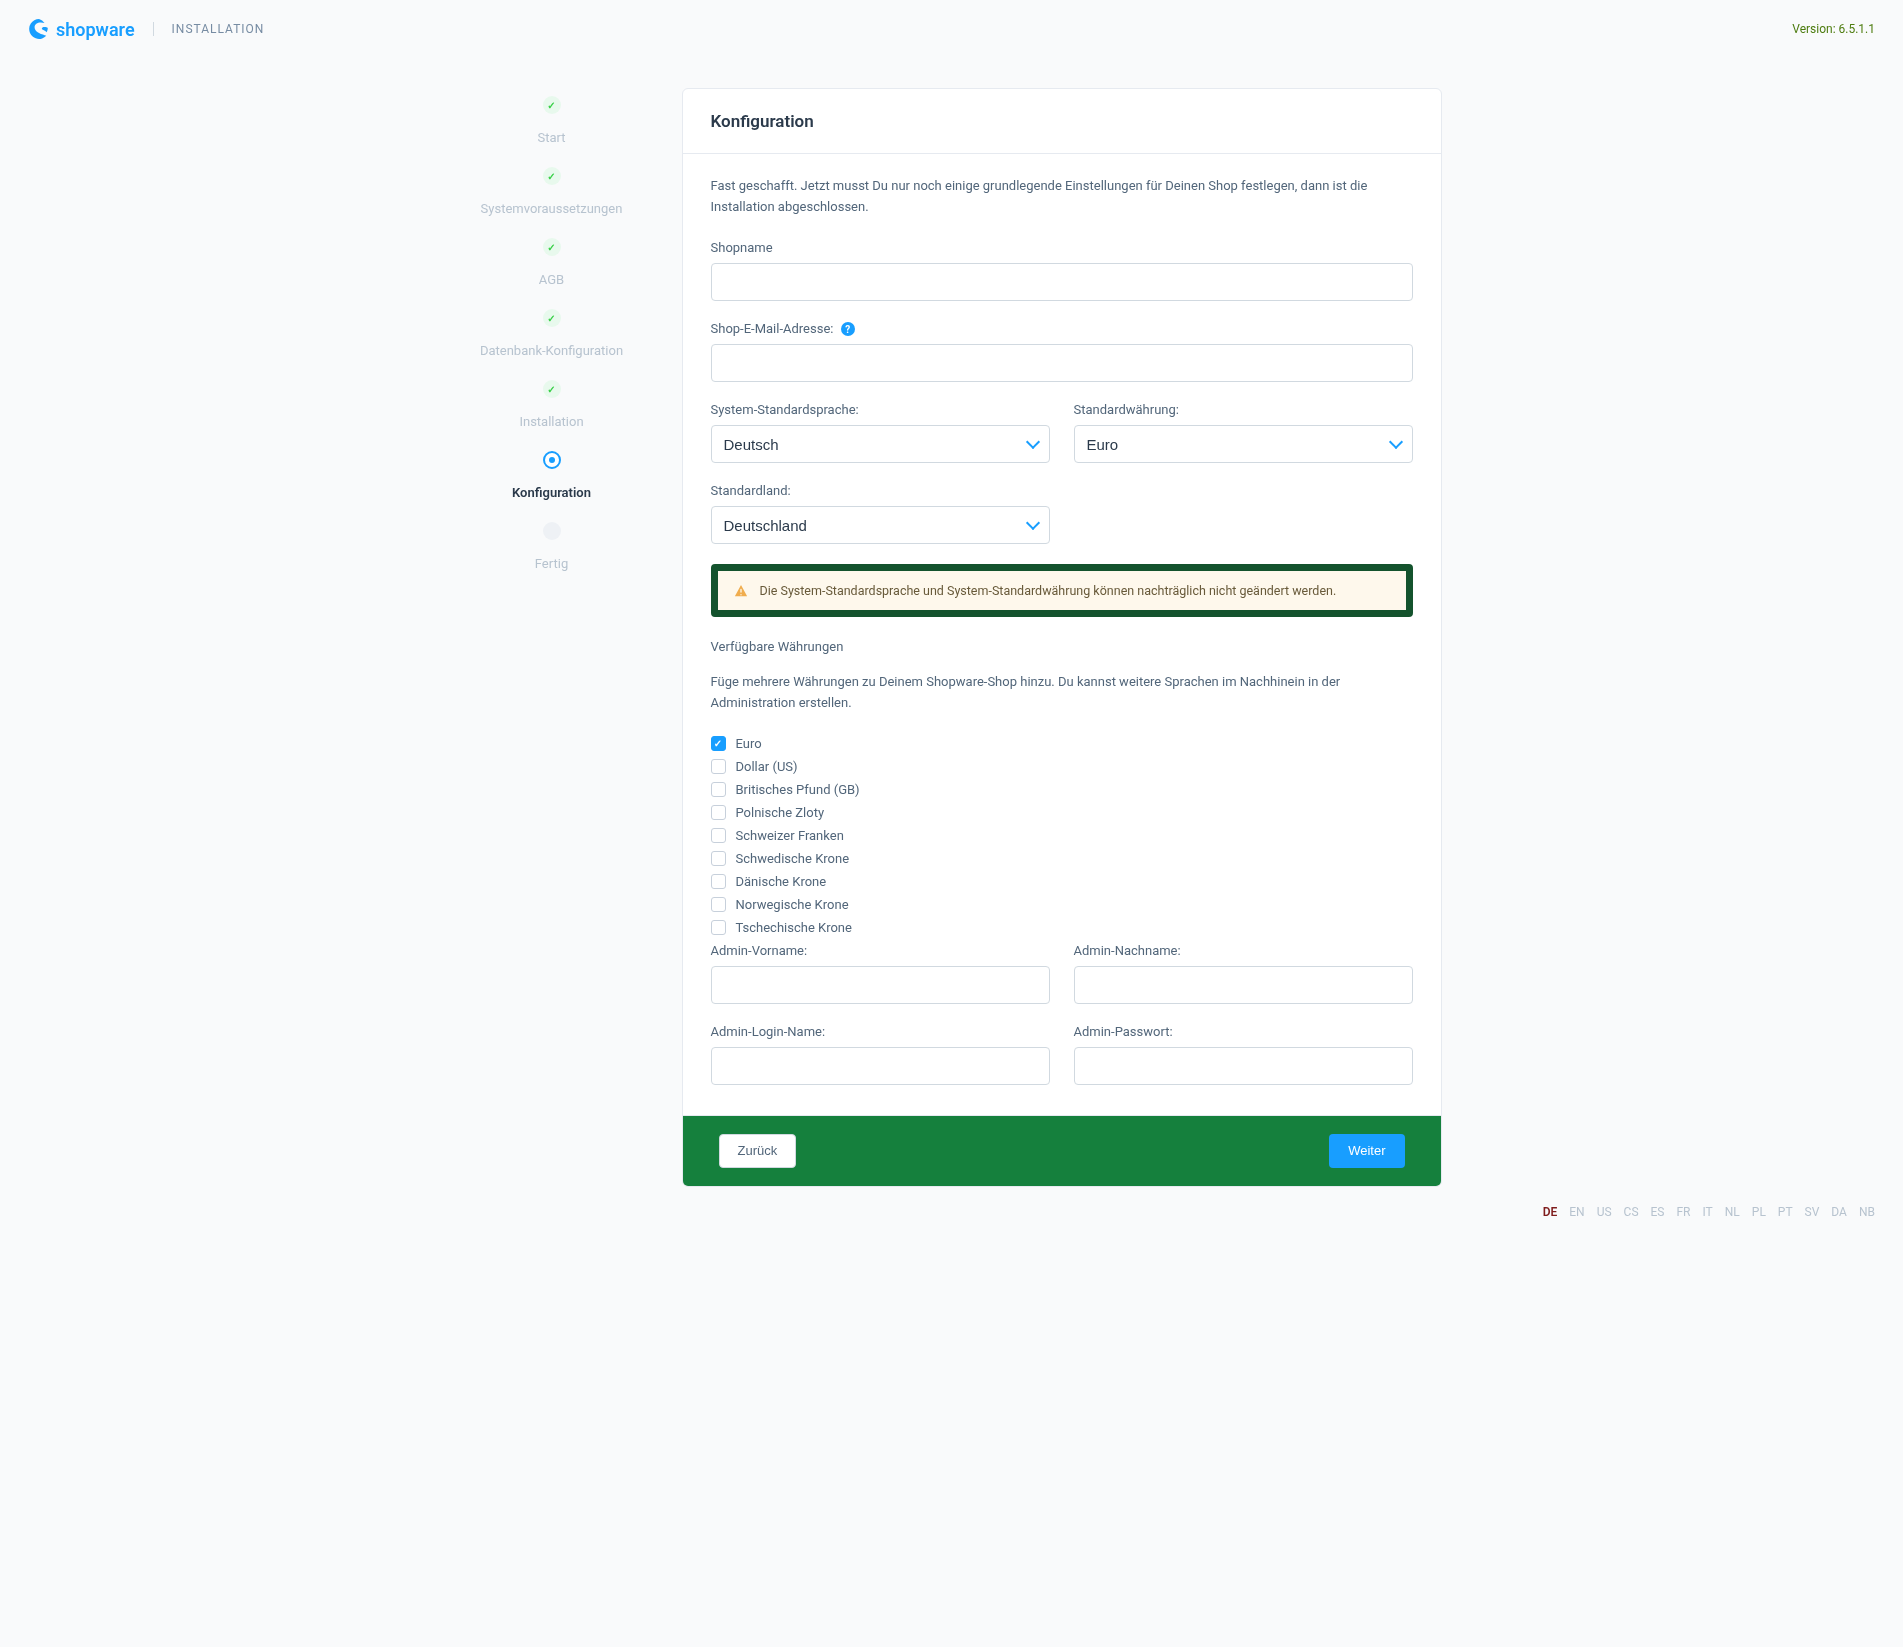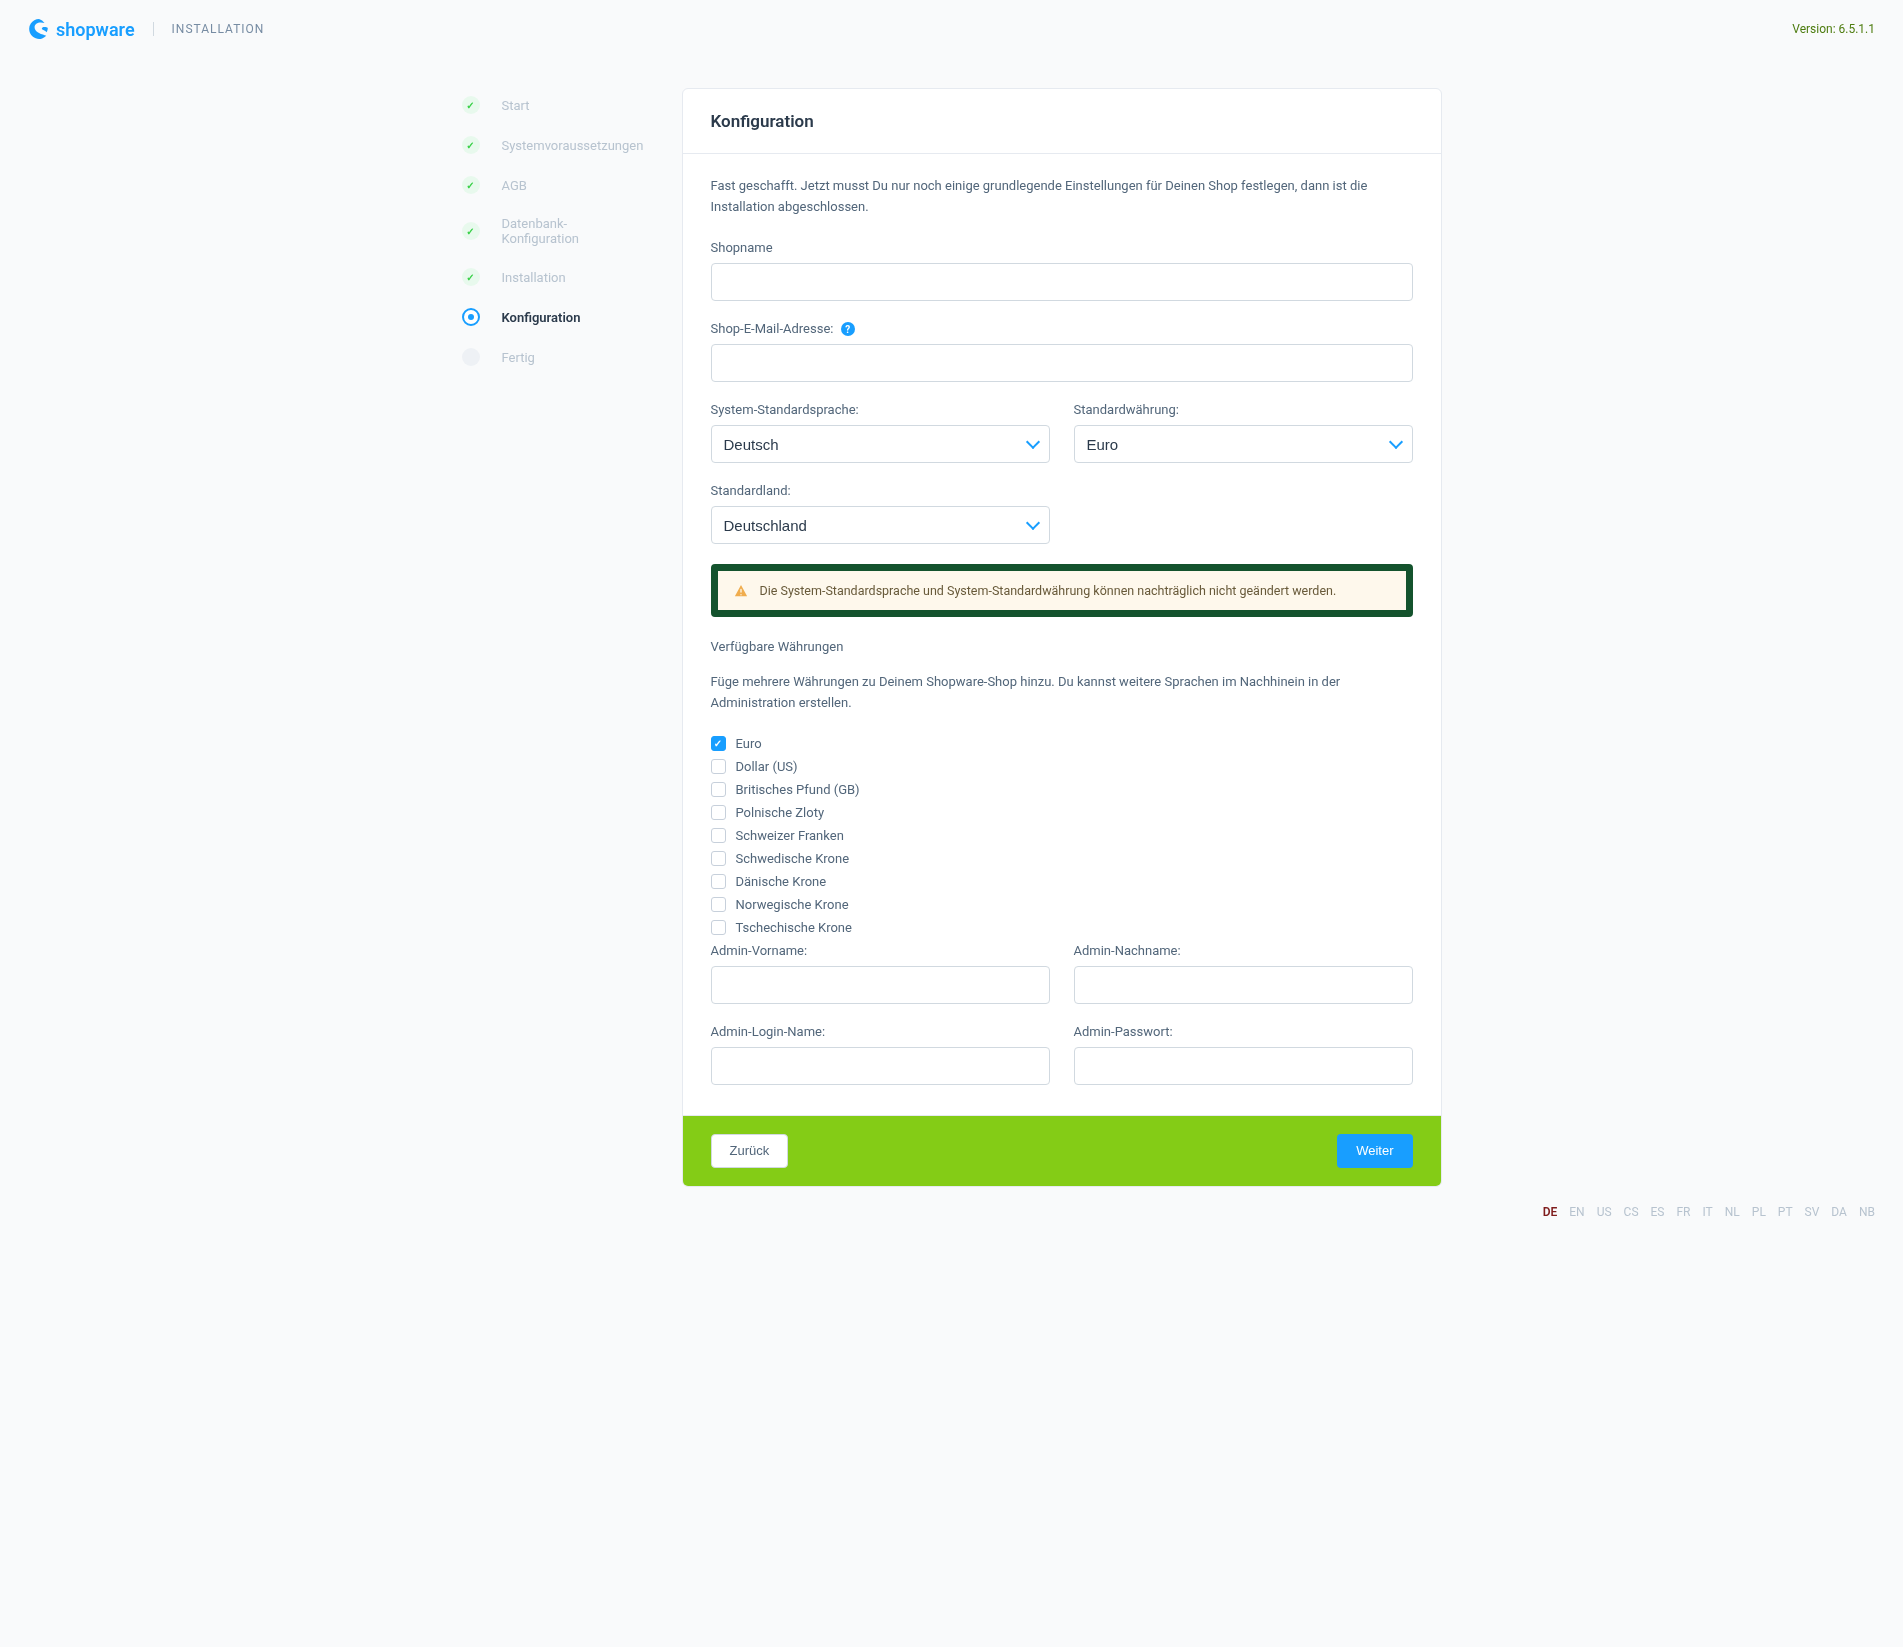--- a/index.html
+++ b/index.html
@@ -5,21 +5,21 @@
 * { box-sizing: border-box; margin: 0; padding: 0; }
 body { font-family: -apple-system, BlinkMacSystemFont, "Segoe UI", Roboto, Helvetica, Arial, sans-serif; background: #f9fafb; color: #52667a; font-size: 13px; }
 .header { display: flex; align-items: center; justify-content: space-between; padding: 18px 28px; }
 .header-left { display: flex; align-items: center; gap: 18px; }
 .logo { display: flex; align-items: center; gap: 6px; color: #189eff; font-weight: 600; font-size: 18px; }
 .logo-icon { width: 22px; height: 22px; }
 .header-title { font-size: 12px; letter-spacing: 1px; color: #778ca3; border-left: 1px solid #d1d9e0; padding-left: 18px; }
 .version { font-size: 12px; color: #4d7c0f; }
 .container { display: flex; gap: 40px; max-width: 1020px; margin: 30px auto 0; padding: 0 20px; }
 .sidebar { width: 180px; flex-shrink: 0; padding-top: 8px; }
-.step { display: flex; align-items: center; gap: 22px; margin-bottom: 22px; font-size: 13px; }
+.step { display: flex; align-items: center; gap: 16px; margin-bottom: 22px; font-size: 13px; flex-direction: column; }
 .step-icon { width: 18px; height: 18px; border-radius: 50%; display: flex; align-items: center; justify-content: center; flex-shrink: 0; }
 .step.done .step-icon { background: #e8f9ed; color: #37d046; }
 .step.done .step-icon::after { content: "✓"; font-size: 10px; font-weight: bold; }
 .step.done .step-label { color: #b7c3cf; }
 .step.active .step-icon { border: 2px solid #189eff; background: #fff; position: relative; }
 .step.active .step-icon::after { content: ""; width: 6px; height: 6px; border-radius: 50%; background: #189eff; }
 .step.active .step-label { color: #2b3a4b; font-weight: 600; }
 .step.pending .step-icon { background: #eef1f5; }
 .step.pending .step-label { color: #b7c3cf; }
 .card { flex: 1; background: #fff; border: 1px solid #e6eaf0; border-radius: 6px; overflow: hidden; }
@@ -37,21 +37,21 @@
 .select-wrap::after { content: ""; position: absolute; right: 12px; top: 50%; width: 8px; height: 8px; border-right: 2px solid #189eff; border-bottom: 2px solid #189eff; transform: translateY(-70%) rotate(45deg); pointer-events: none; }
 .alert { display: flex; align-items: center; gap: 12px; background: #fef8ec; border: 7px solid #14532d; border-radius: 4px; padding: 12px 16px; margin: 4px 0 22px; font-size: 12.5px; color: #685a3a; }
 .alert-icon { color: #f0ad4e; width: 14px; height: 14px; flex-shrink: 0; }
 .section-title { font-size: 13px; color: #52667a; margin-bottom: 18px; }
 .section-desc { font-size: 13px; line-height: 1.6; color: #52667a; margin-bottom: 22px; }
 .checkbox-list { list-style: none; }
 .checkbox-item { display: flex; align-items: center; gap: 10px; margin-bottom: 8px; font-size: 13px; color: #52667a; }
 .checkbox { width: 15px; height: 15px; border: 1px solid #c7d0db; border-radius: 3px; display: flex; align-items: center; justify-content: center; flex-shrink: 0; cursor: pointer; }
 .checkbox.checked { background: #189eff; border-color: #189eff; color: #fff; }
 .checkbox.checked::after { content: "✓"; font-size: 10px; font-weight: bold; }
-.card-footer { display: flex; justify-content: space-between; padding: 18px 28px; background: #84cc16; border-top: 1px solid #e6eaf0; }
+.card-footer { display: flex; justify-content: space-between; padding: 18px 36px; background: #15803d; border-top: 1px solid #e6eaf0; }
 .btn { height: 34px; padding: 0 18px; border-radius: 4px; font-size: 13px; cursor: pointer; border: 1px solid transparent; }
 .btn-default { background: #fff; border-color: #d1d9e0; color: #52667a; }
 .btn-primary { background: #189eff; color: #fff; font-weight: 500; }
 .footer-langs { display: flex; gap: 12px; justify-content: flex-end; padding: 18px 28px 28px; font-size: 12px; }
 .footer-langs span { color: #b7c3cf; cursor: pointer; }
 .footer-langs span.active { color: #7f1d1d; font-weight: 600; }
 </style>
 </head>
 <body>
 

